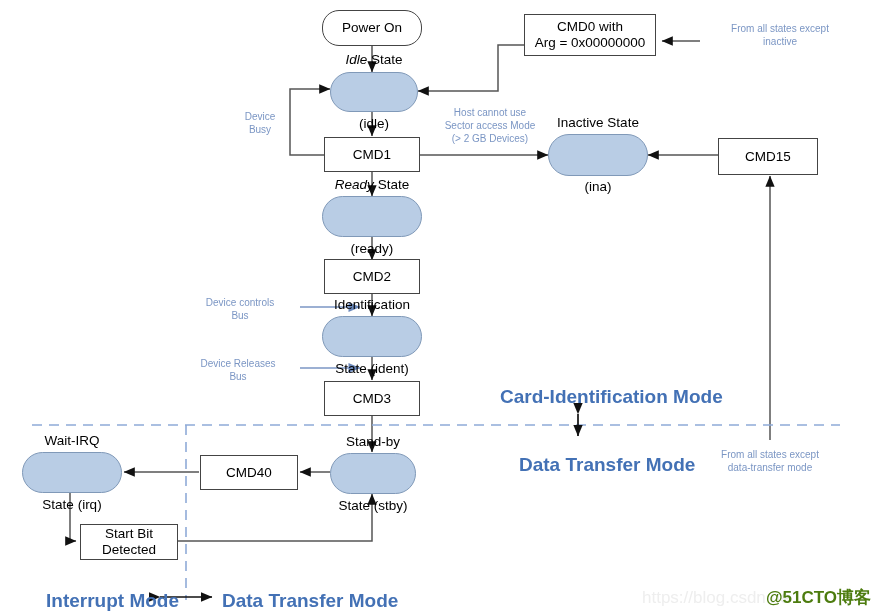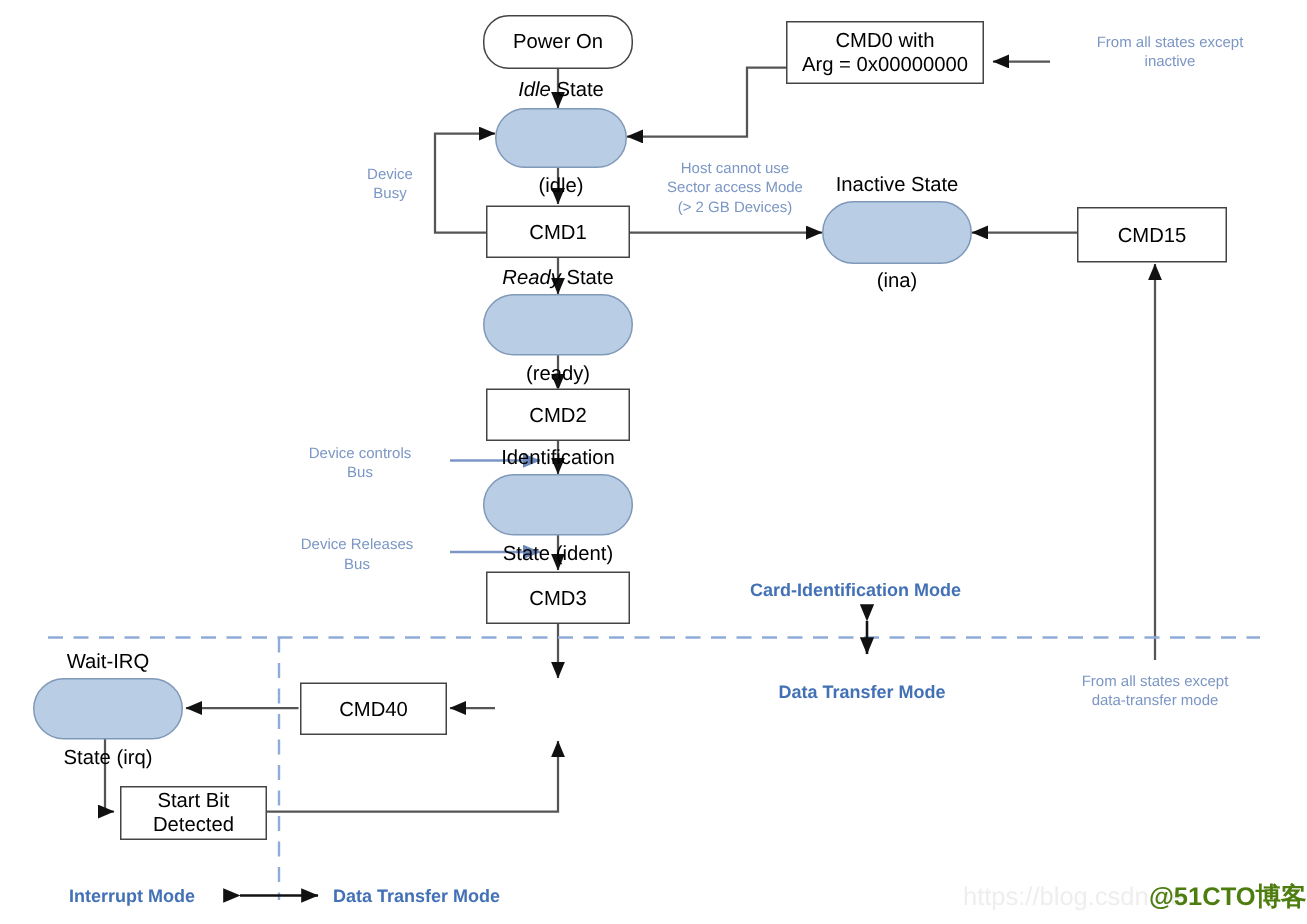--- a/index.html
+++ b/index.html
@@ -53,21 +53,21 @@
   .note {
     position: absolute;
     font-size: 10px;
     color: #7b96c4;
     line-height: 1.32;
     text-align: center;
     z-index: 3;
   }
   .modelabel {
     position: absolute;
-    font-size: 12px;
+    font-size: 19px;
     color: #4371b5;
     font-weight: bold;
     z-index: 3;
     white-space: nowrap;
   }
   .watermark {
     position: absolute;
     font-size: 17px;
     color: #eeeeee;
     z-index: 1;
@@ -184,20 +184,24 @@
 
   <div class="node state" style="left:322px; top:316px; width:100px; height:41px;">
     <span class="ln">Identification</span>
     <span class="ln">State (ident)</span>
   </div>
 
   <div class="node cmdbox" style="left:324px; top:381px; width:96px; height:35px;">
     <span class="ln">CMD3</span>
   </div>
 
+  <div class="node state" style="left:330px; top:453px; width:86px; height:41px;">
+    <span class="ln">Stand-by</span>
+    <span class="ln">State (stby)</span>
+  </div>
 
   <div class="node cmdbox" style="left:200px; top:455px; width:98px; height:35px;">
     <span class="ln">CMD40</span>
   </div>
 
   <div class="node state" style="left:22px; top:452px; width:100px; height:41px;">
     <span class="ln">Wait-IRQ</span>
     <span class="ln">State (irq)</span>
   </div>
 

